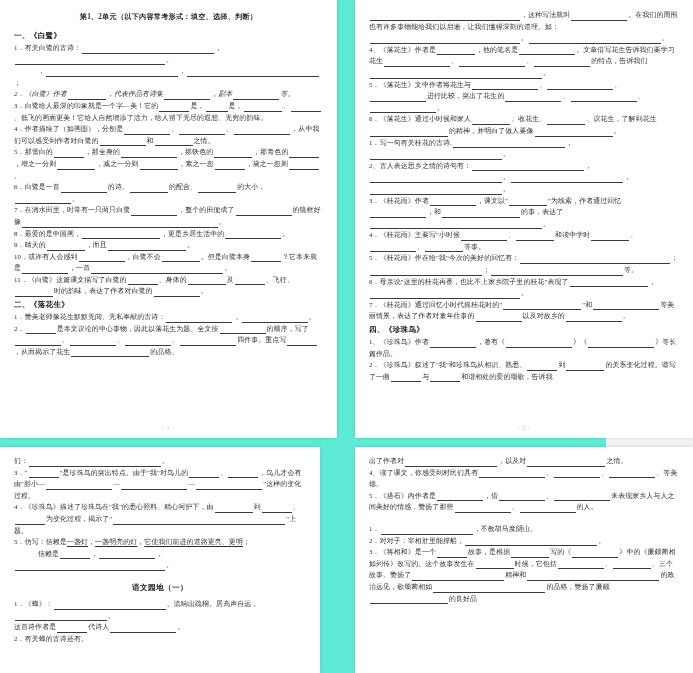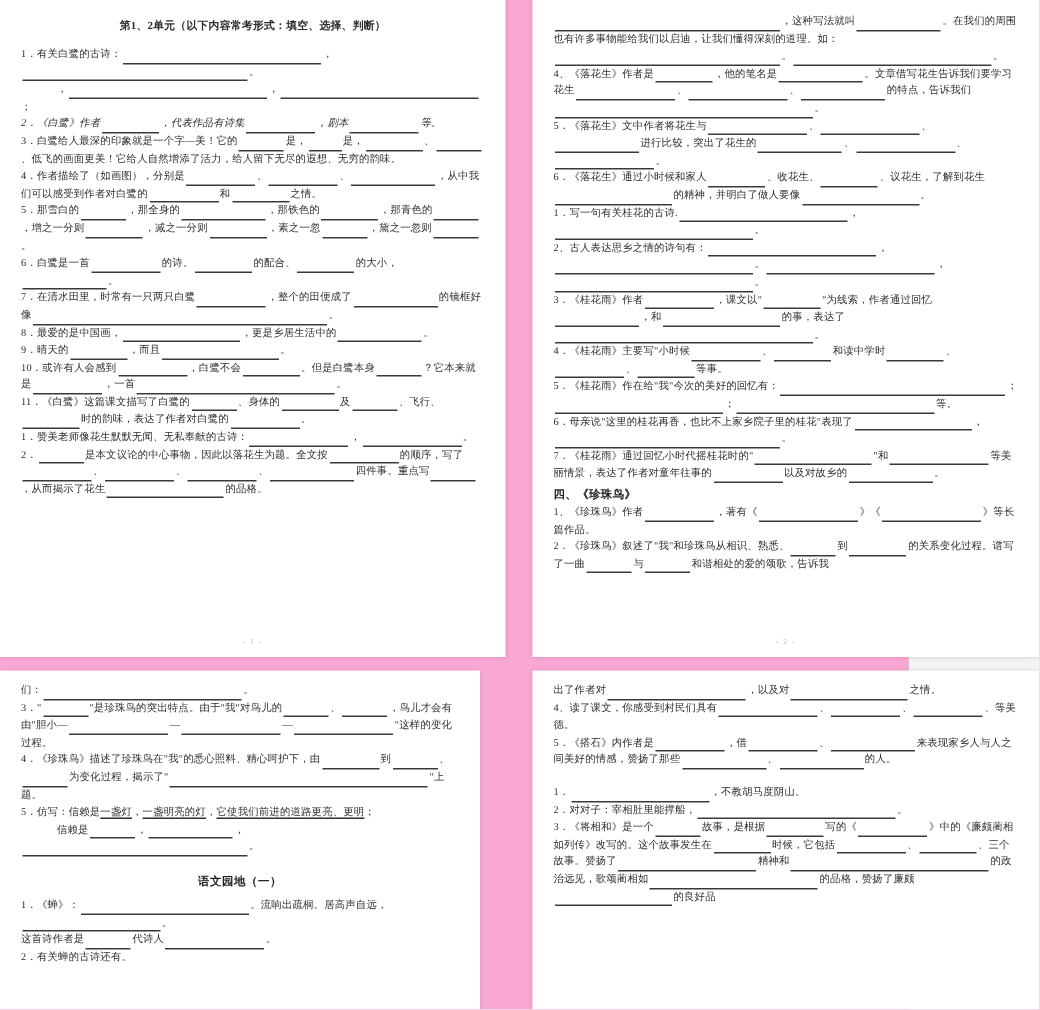--- a/index.html
+++ b/index.html
@@ -8,21 +8,21 @@
     background: #f2f3f5;
     width: 693px;
     height: 673px;
     overflow: hidden;
     font-family: "Liberation Serif", "DejaVu Serif", serif;
   }
   #viewer {
     position: relative;
     width: 606px;
     height: 673px;
-    background: #f9a8d4;
+    background: #5eead4;
     display: grid;
     grid-template-columns: 346px 347px;
     grid-template-rows: 447px 226px;
   }
   .page {
     position: relative;
     background: #ffffff;
     box-shadow: 0 0 3px rgba(0,0,0,0.16);
     overflow: hidden;
     box-sizing: border-box;
@@ -118,34 +118,36 @@
 </style>
 </head>
 <body>
 
 <div id="viewer">
 
   <div class="page p1">
     <div class="page-inner">
       <div class="doc-title">第1、2单元（以下内容常考形式：填空、选择、判断）</div>
 
+      <div class="sec-head">一、《白鹭》</div>
 
       <p class="q">1．有关白鹭的古诗：<span class="blk b14"></span>，<span class="blk b16"></span>。</p>
       <p class="q indent2">，<span class="blk b14"></span>，<span class="blk b14"></span>；</p>
       <p class="q ital">2．《白鹭》作者<span class="blk b5"></span>，代表作品有诗集<span class="blk b6"></span>，剧本<span class="blk b6"></span>等。</p>
       <p class="q">3．白鹭给人最深的印象就是一个字—美！它的<span class="blk b4"></span>是，<span class="blk b3"></span>是，<span class="blk b5"></span>、<span class="blk b4"></span>、低飞的画面更美！它给人自然增添了活力，给人留下无尽的遐想、无穷的韵味。</p>
       <p class="q">4．作者描绘了（如画图），分别是<span class="blk b6"></span>、<span class="blk b6"></span>、<span class="blk b7"></span>，从中我们可以感受到作者对白鹭的<span class="blk b6"></span>和<span class="blk b5"></span>之情。</p>
       <p class="q">5．那雪白的<span class="blk b4"></span>，那全身的<span class="blk b7"></span>，那铁色的<span class="blk b5"></span>，那青色的<span class="blk b4"></span>，增之一分则<span class="blk b5"></span>，减之一分则<span class="blk b5"></span>，素之一忽<span class="blk b4"></span>，黛之一忽则<span class="blk b4"></span>。</p>
       <p class="q">6．白鹭是一首<span class="blk b6"></span>的诗。<span class="blk b5"></span>的配合、<span class="blk b5"></span>的大小，<span class="blk b7"></span>。</p>
       <p class="q">7．在清水田里，时常有一只两只白鹭<span class="blk b6"></span>，整个的田便成了<span class="blk b7"></span>的镜框好像<span class="blk b20"></span>。</p>
       <p class="q">8．最爱的是中国画，<span class="blk b9"></span>，更是乡居生活中的<span class="blk b7"></span>。</p>
       <p class="q">9．晴天的<span class="blk b5"></span>，而且<span class="blk b9"></span>。</p>
       <p class="q">10．或许有人会感到<span class="blk b6"></span>，白鹭不会<span class="blk b5"></span>。但是白鹭本身<span class="blk b4"></span>？它本来就是<span class="blk b6"></span>，一首<span class="blk b14"></span>。</p>
       <p class="q">11．《白鹭》这篇课文描写了白鹭的<span class="blk b4"></span>、身体的<span class="blk b5"></span>及<span class="blk b4"></span>、飞行、<span class="blk b5"></span>时的韵味，表达了作者对白鹭的<span class="blk b6"></span>。</p>
 
+      <div class="sec-head">二、《落花生》</div>
 
       <p class="q">1．赞美老师像花生默默无闻、无私奉献的古诗：<span class="blk b8"></span>，<span class="blk b8"></span>。</p>
       <p class="q">2．<span class="blk b4"></span>是本文议论的中心事物，因此以落花生为题。全文按<span class="blk b6"></span>的顺序，写了<span class="blk b6"></span>、<span class="blk b6"></span>、<span class="blk b6"></span>、<span class="blk b7"></span>四件事。重点写<span class="blk b4"></span>，从而揭示了花生<span class="blk b9"></span>的品格。</p>
     </div>
     <div class="page-num">- 1 -</div>
   </div>
 
   <div class="page p2">
     <div class="page-inner">
       <p class="q"><span class="blk b16"></span>，这种写法就叫<span class="blk b7"></span>。在我们的周围也有许多事物能给我们以启迪，让我们懂得深刻的道理。如：<span class="blk b16"></span>。<span class="blk b14"></span>。</p>

